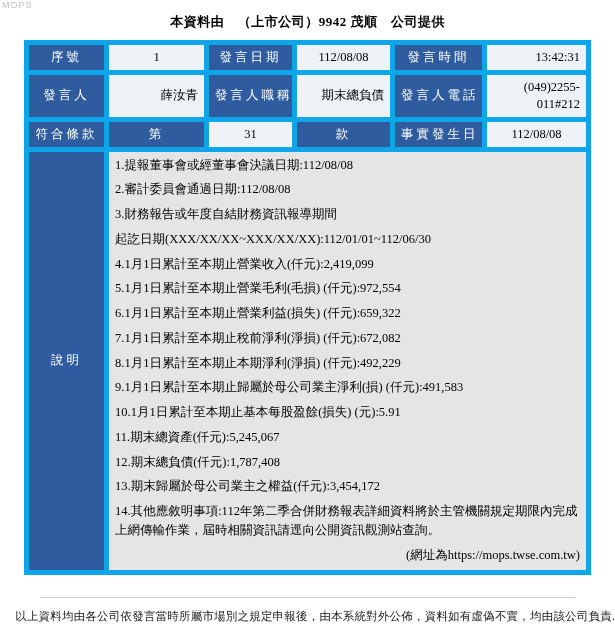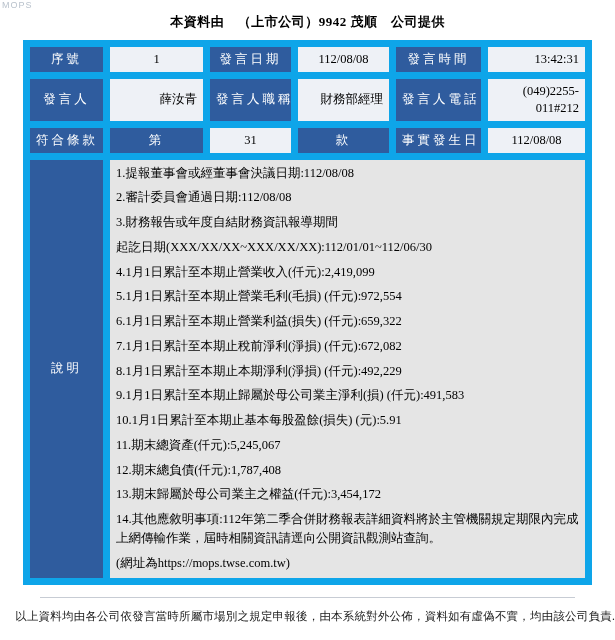--- a/index.html
+++ b/index.html
@@ -43,21 +43,21 @@
     font-family: "Liberation Serif", "DejaVu Serif", serif;
   }
   table.main {
     border-collapse: collapse;
     margin: 0 auto;
     width: 562px;
     table-layout: fixed;
     border: 1px solid #ffffff;
   }
   table.main td {
-    border: 7px solid #0ea5e9;
+    border: 5px solid #0ea5e9;
     font-size: 12.5px;
     padding: 4px 6px;
     vertical-align: middle;
     line-height: 1.35;
   }
   td.lbl {
     background: #2f5c9e;
     color: #ffffff;
     text-align: center;
     font-weight: normal;
@@ -83,20 +83,21 @@
   td.lbl.tall {
     vertical-align: middle;
   }
   .desc-body p {
     margin: 0 0 6px 0;
     font-size: 12.5px;
     line-height: 1.5;
   }
   .desc-body p:last-child {
     margin-bottom: 2px;
+    text-align: right;
   }
   .footer-note {
     position: absolute;
     left: 0;
     right: 0;
     bottom: 16px;
     text-align: right;
     font-size: 11.5px;
     color: #1a1a1a;
     font-family: "Liberation Serif", "DejaVu Serif", serif;
@@ -143,21 +144,21 @@
         <td class="val center">1</td>
         <td class="lbl">發言日期</td>
         <td class="val center">112/08/08</td>
         <td class="lbl">發言時間</td>
         <td class="val">13:42:31</td>
       </tr>
       <tr>
         <td class="lbl">發言人</td>
         <td class="val">薛汝青</td>
         <td class="lbl">發言人職稱</td>
-        <td class="val">財務部經理</td>
+        <td class="val">期末總負債</td>
         <td class="lbl">發言人電話</td>
         <td class="val">(049)2255-011#212</td>
       </tr>
       <tr>
         <td class="lbl">符合條款</td>
         <td class="lbl">第</td>
         <td class="val center">31</td>
         <td class="lbl">款</td>
         <td class="lbl">事實發生日</td>
         <td class="val center">112/08/08</td>

